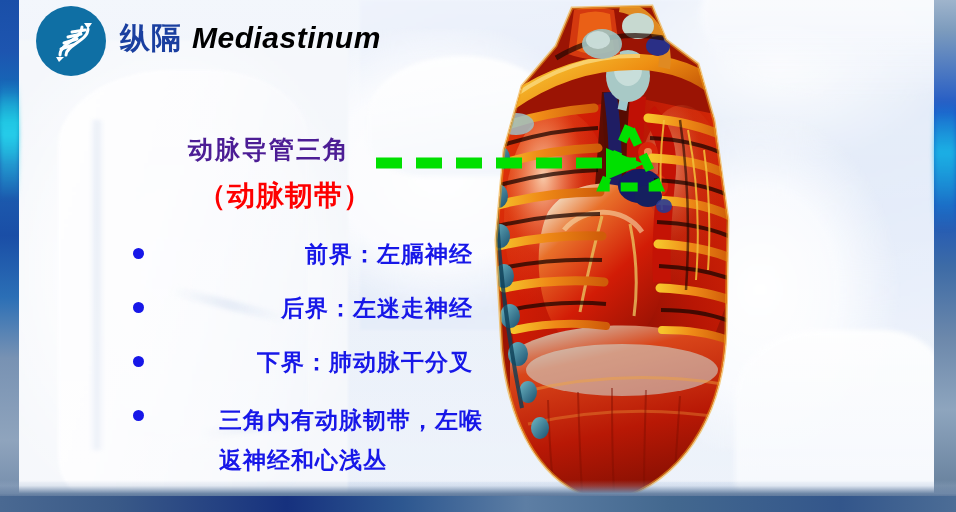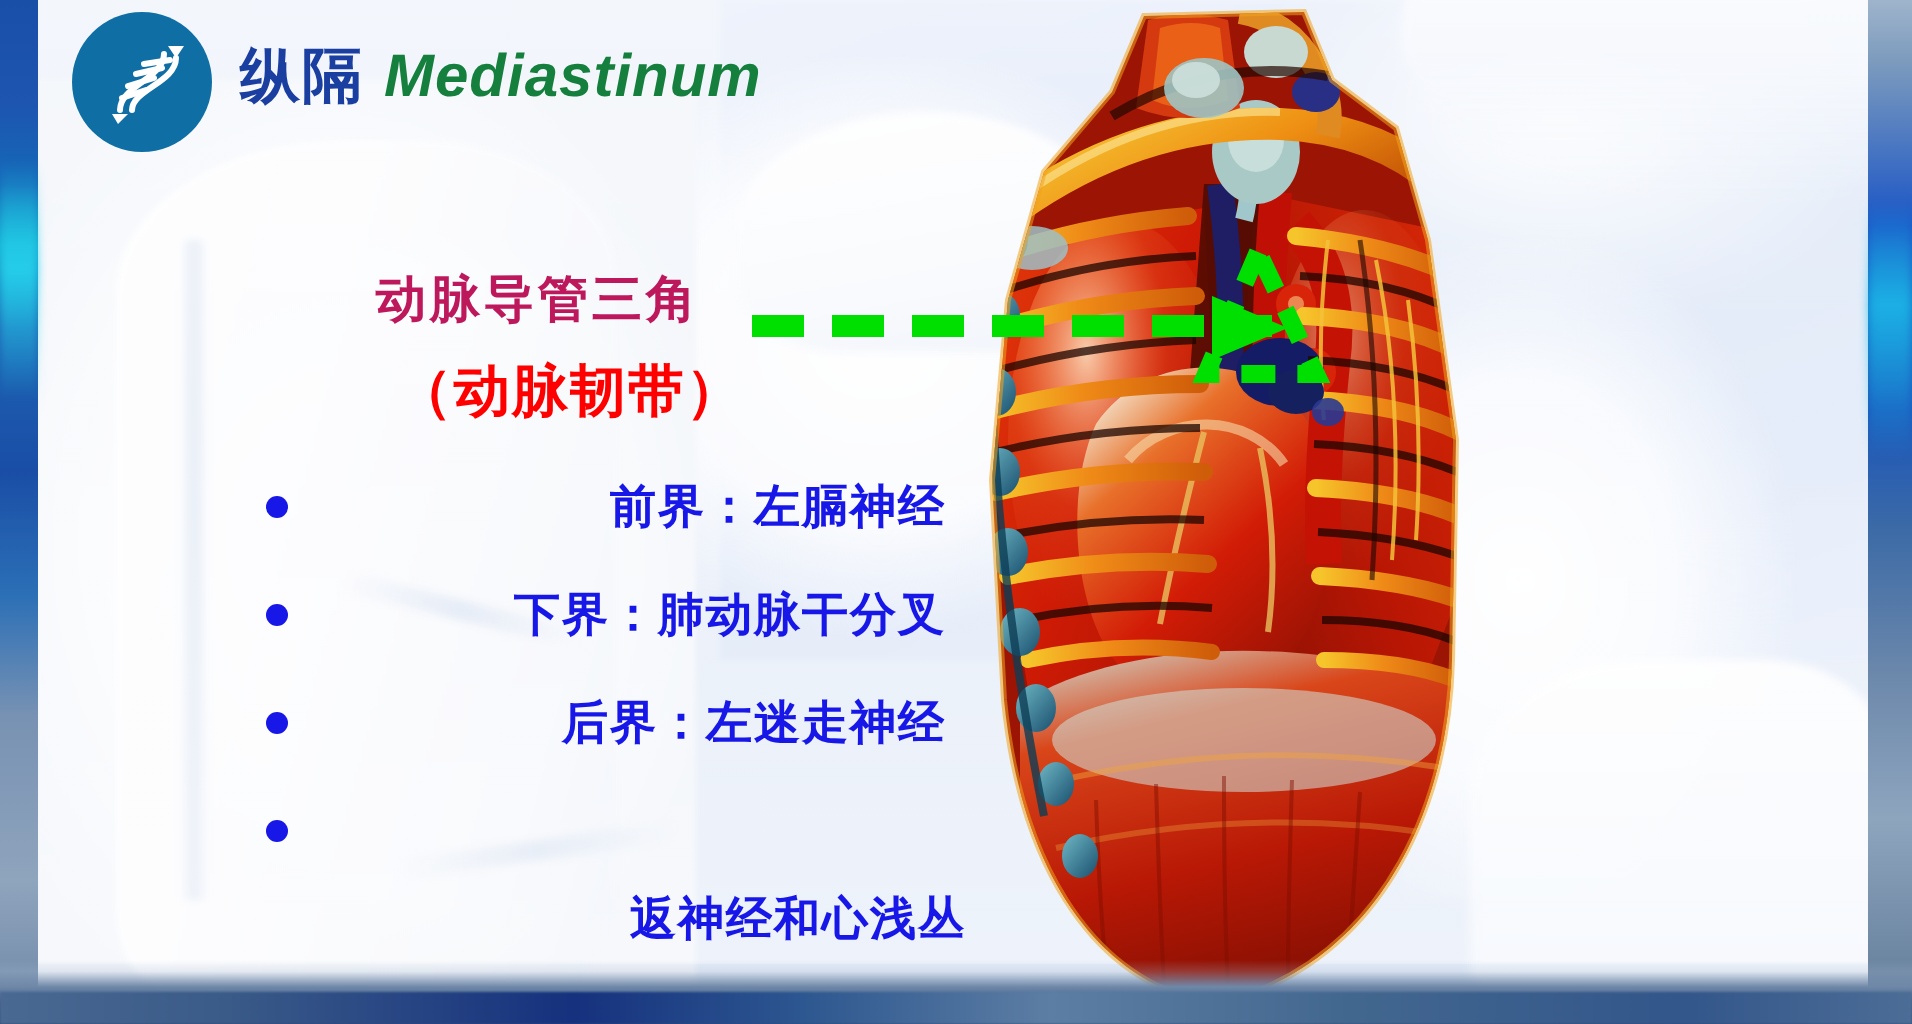--- a/index.html
+++ b/index.html
@@ -79,24 +79,24 @@
     filter:blur(.4px);}
 
   
   .logo{position:absolute;left:36px;top:6px;width:70px;height:70px;border-radius:50%;
     background:#0f6fa4;display:flex;align-items:center;justify-content:center;}
   .logo svg{display:block;}
   .title{position:absolute;left:120px;top:18px;display:flex;align-items:baseline;gap:10px;
     white-space:nowrap;}
   .title .cn{font-size:30px;font-weight:bold;color:#1a3fa0;letter-spacing:1px;
     font-family:"DejaVu Sans","Liberation Sans",sans-serif;}
-  .title .en{font-size:30px;font-weight:bold;font-style:italic;color:#15803d;letter-spacing:.5px;}
-
-  
-  .red-head{position:absolute;left:188px;top:133px;font-size:25px;font-weight:bold;color:#be185d;
+  .title .en{font-size:30px;font-weight:bold;font-style:italic;color:#000000;letter-spacing:.5px;}
+
+  
+  .red-head{position:absolute;left:188px;top:133px;font-size:25px;font-weight:bold;color:#4c1d95;
     letter-spacing:2px;font-family:"DejaVu Sans","Liberation Sans",sans-serif;white-space:nowrap;}
   .red-sub{position:absolute;left:198px;top:177px;font-size:28px;font-weight:bold;color:#fe0000;
     letter-spacing:1px;font-family:"DejaVu Sans","Liberation Sans",sans-serif;white-space:nowrap;}
 
   
   .bullets{position:absolute;left:133px;top:238px;width:340px;}
   .b-row{display:flex;align-items:flex-start;margin-bottom:22px;justify-content:space-between;}
   .dot{width:11px;height:11px;border-radius:50%;background:#1717e8;margin-top:10px;flex:0 0 auto;}
   .b-text{margin-left:15px;font-size:23px;font-weight:bold;color:#1717e8;line-height:32px;
     letter-spacing:1px;font-family:"DejaVu Sans","Liberation Sans",sans-serif;}
@@ -347,31 +347,31 @@
   <div class="red-head">动脉导管三角</div>
   <div class="red-sub">（动脉韧带）</div>
 
   <div class="bullets">
     <div class="b-row">
       <span class="dot"></span>
       <span class="b-text">前界：左膈神经</span>
     </div>
     <div class="b-row">
       <span class="dot"></span>
-      <span class="b-text">下界：肺动脉干分叉</span>
+      <span class="b-text">后界：左迷走神经</span>
     </div>
     <div class="b-row">
       <span class="dot"></span>
-      <span class="b-text">后界：左迷走神经</span>
+      <span class="b-text">下界：肺动脉干分叉</span>
     </div>
   </div>
 
   <div class="bullets2">
     <div class="b-row">
       <span class="dot"></span>
       <span class="b-text2">
-        <br>
+        <span>三角内有动脉韧带，左喉</span><br>
         <span>返神经和心浅丛</span>
       </span>
     </div>
   </div>
 
 </div>
 
 </body></html>

